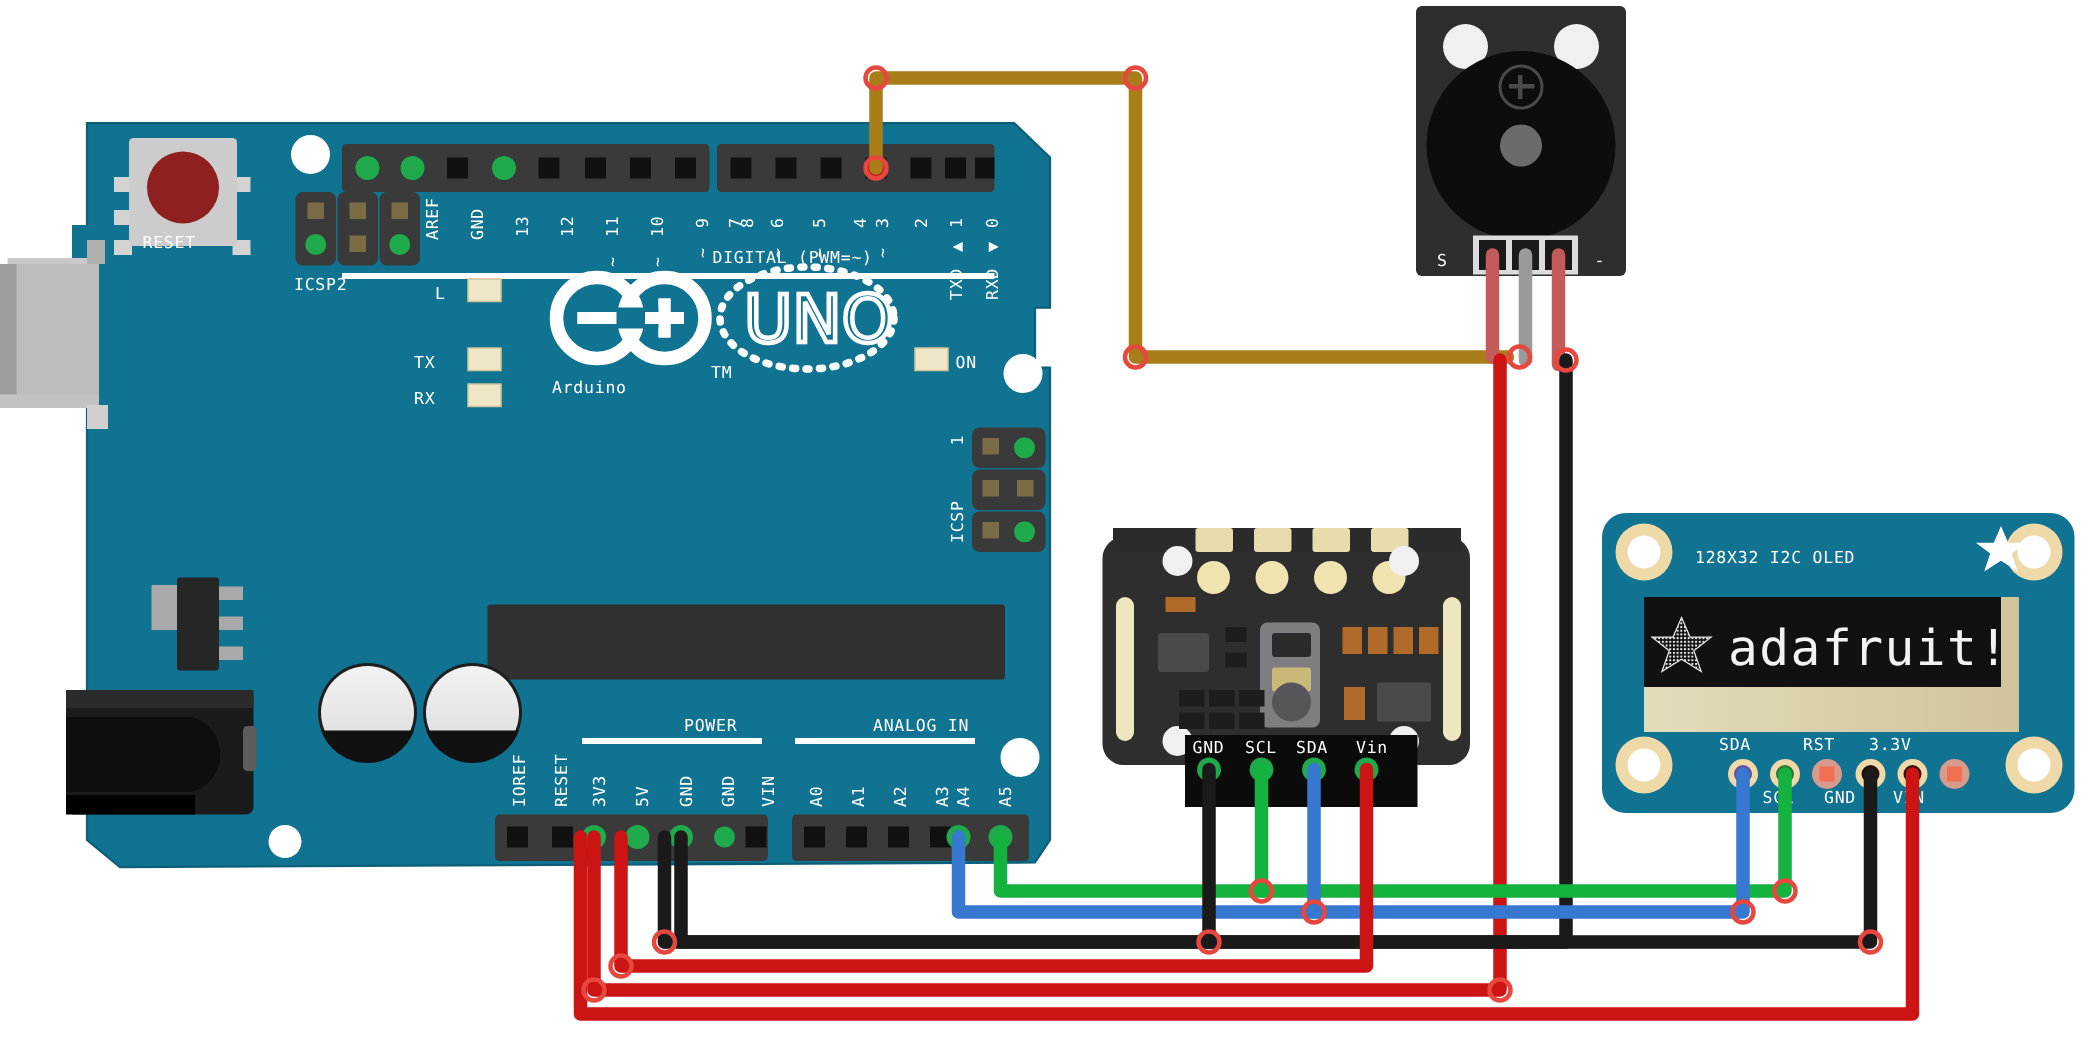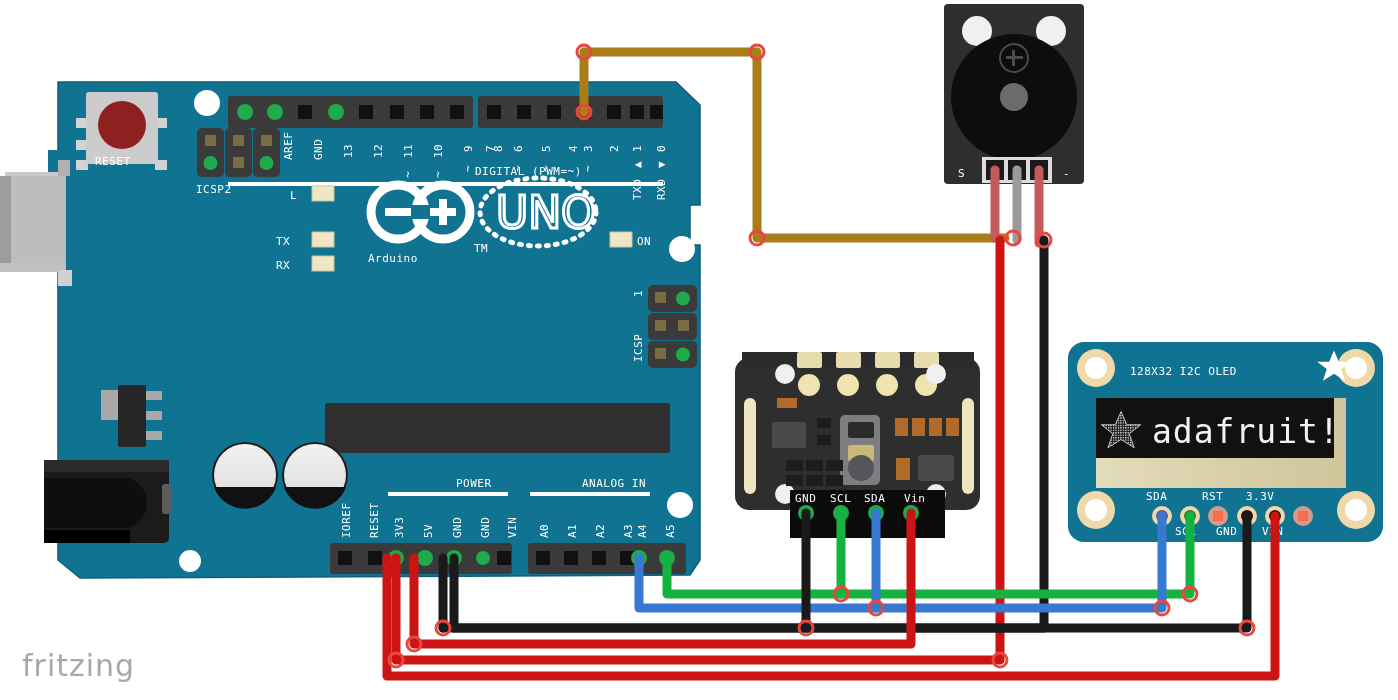--- a/index.html
+++ b/index.html
@@ -405,14 +405,13 @@
       <circle cx="1162" cy="608" r="7"></circle>
           <circle cx="1247" cy="628" r="7"></circle>
       <circle cx="1000" cy="660" r="7"></circle>
           <circle cx="414" cy="644" r="7"></circle>
       <circle cx="396" cy="660" r="7"></circle>
           <circle cx="443" cy="628" r="7"></circle>
     </g>
   </g>
 </svg>
 
-<div class="wm">fritzing</div>
 </div>
 
 </body></html>

